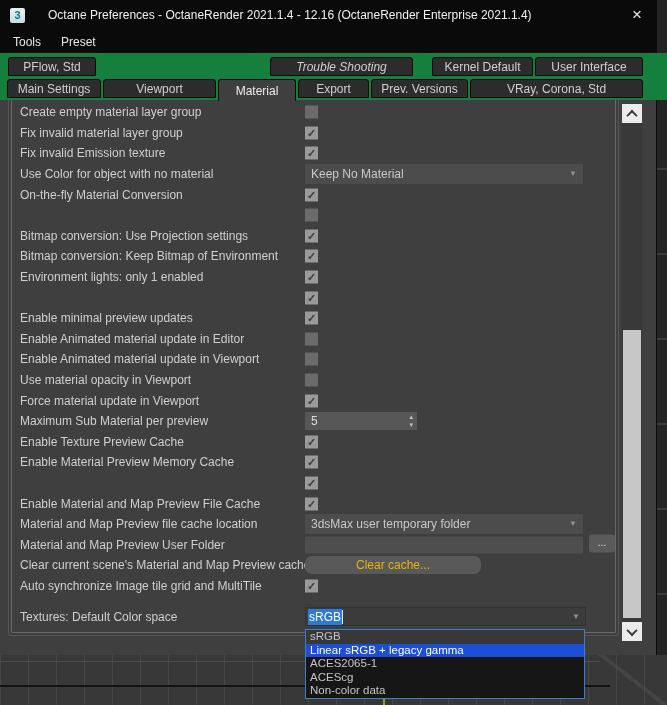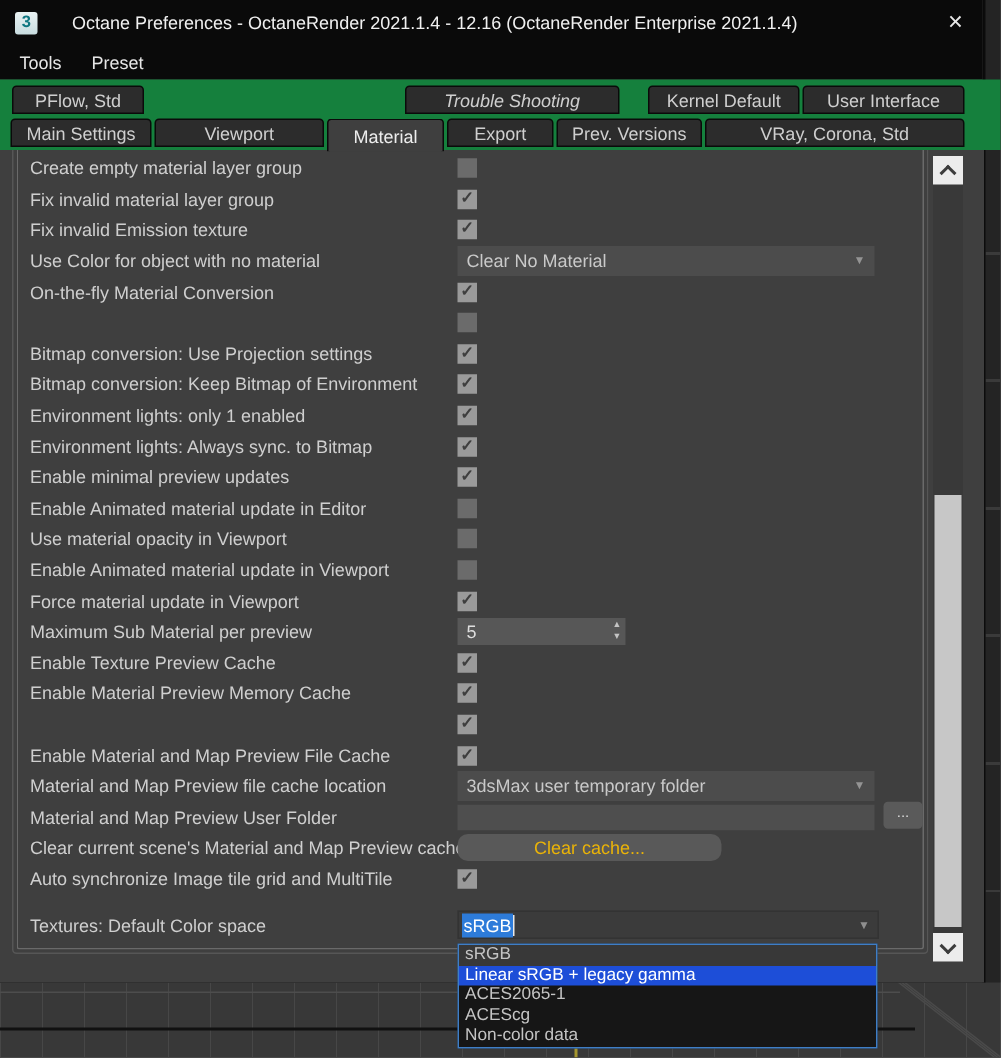--- a/index.html
+++ b/index.html
@@ -210,21 +210,21 @@
         <div class="srow">
           <div class="lbl">Fix invalid material layer group</div>
           <div class="ctl checkbox checked">✓</div>
         </div>
         <div class="srow">
           <div class="lbl">Fix invalid Emission texture</div>
           <div class="ctl checkbox checked">✓</div>
         </div>
         <div class="srow">
           <div class="lbl">Use Color for object with no material</div>
-          <div class="ctl dropdown"><span>Clear No Material</span><span class="arr">▼</span></div>
+          <div class="ctl dropdown"><span>Keep No Material</span><span class="arr">▼</span></div>
         </div>
         <div class="srow">
           <div class="lbl">On-the-fly Material Conversion</div>
           <div class="ctl checkbox checked">✓</div>
         </div>
         <div class="srow">
           <div class="ctl checkbox"></div>
         </div>
         <div class="srow">
           <div class="lbl">Bitmap conversion: Use Projection settings</div>
@@ -232,37 +232,36 @@
         </div>
         <div class="srow">
           <div class="lbl">Bitmap conversion: Keep Bitmap of Environment</div>
           <div class="ctl checkbox checked">✓</div>
         </div>
         <div class="srow">
           <div class="lbl">Environment lights: only 1 enabled</div>
           <div class="ctl checkbox checked">✓</div>
         </div>
         <div class="srow">
-          <div class="lbl">Environment lights: Always sync. to Bitmap</div>
           <div class="ctl checkbox checked">✓</div>
         </div>
         <div class="srow">
           <div class="lbl">Enable minimal preview updates</div>
           <div class="ctl checkbox checked">✓</div>
         </div>
         <div class="srow">
           <div class="lbl">Enable Animated material update in Editor</div>
           <div class="ctl checkbox"></div>
         </div>
         <div class="srow">
+          <div class="lbl">Enable Animated material update in Viewport</div>
+          <div class="ctl checkbox"></div>
+        </div>
+        <div class="srow">
           <div class="lbl">Use material opacity in Viewport</div>
-          <div class="ctl checkbox"></div>
-        </div>
-        <div class="srow">
-          <div class="lbl">Enable Animated material update in Viewport</div>
           <div class="ctl checkbox"></div>
         </div>
         <div class="srow">
           <div class="lbl">Force material update in Viewport</div>
           <div class="ctl checkbox checked">✓</div>
         </div>
         <div class="srow">
           <div class="lbl">Maximum Sub Material per preview</div>
           <div class="ctl spinner"><span>5</span><span class="arrs" style="white-space: pre;">▴
 ▾</span></div>

